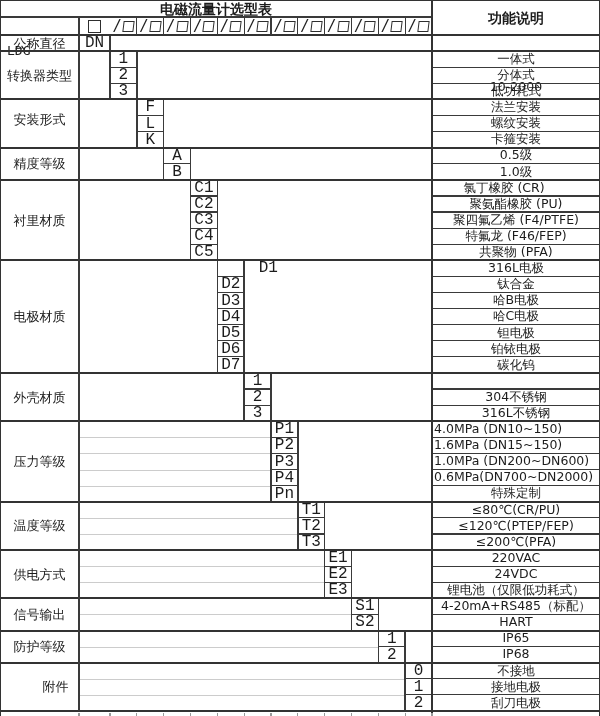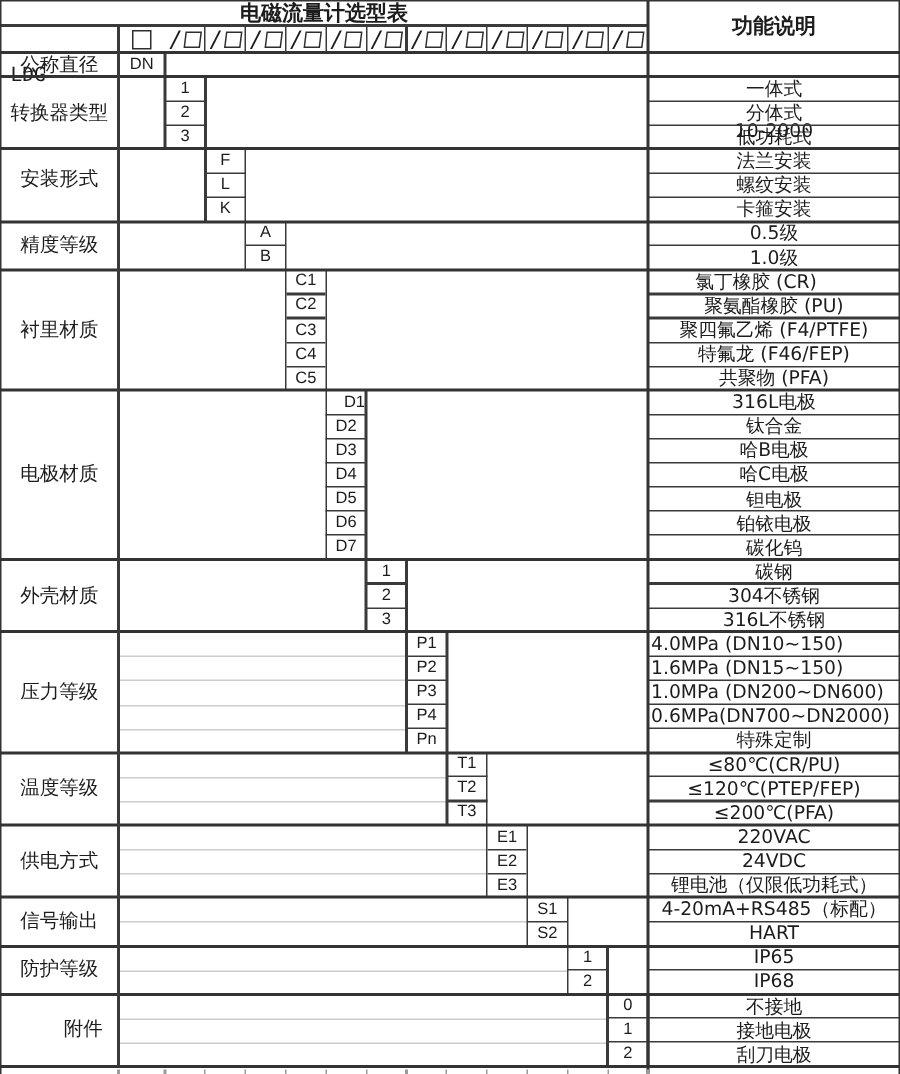--- a/index.html
+++ b/index.html
@@ -9,21 +9,21 @@
   }
   .cell{
     position:absolute; display:flex; align-items:center; justify-content:center;
     font-size:13px; line-height:1; white-space:nowrap; overflow:hidden;
   }
   .title-cell{left:0;top:0;width:432px;height:17px;font-weight:bold;font-size:14px;}
   .func-cell{left:432px;top:0;width:168px;height:35px;font-weight:bold;font-size:14px;}
   .model-cell{left:0;top:17px;width:79px;height:18px;justify-content:flex-start;padding-left:7px;
     font-family:"DejaVu Sans Mono", monospace;margin-top:24px;}
   .label{font-size:13px;}
-  .code{font-family:Liberation Sans, sans-serif;font-size:11px;}
+  .code{font-family:Liberation Mono, monospace;font-size:16px;}
   .desc{font-size:12.5px;}
   .desc.left{justify-content:flex-start;padding-left:2px;}
   .slot{font-family:"DejaVu Sans Mono", monospace;}
   .slash{font-size:15px;font-style:italic;margin-right:1px;}
   .sq{display:inline-block;width:9px;height:9px;border:1.5px solid #2e2e2e;transform:skewX(-7deg);background:#fff;}
   .sq.big{width:11px;height:11px;transform:none;}
   .ln{position:absolute;}
   .dark{background:#3a3a3a;}
   .heavy{background:#333333;}
   .faint{background:#cccccc;}
@@ -146,21 +146,21 @@
     <div class="ln dark" style="left: 432px; top: 227.543px; width: 168px; height: 1.2px;"></div>
     <div class="ln dark" style="left: 190.5px; top: 227.543px; width: 26.8333px; height: 1.2px;"></div>
     <div class="cell code" style="left: 190.5px; top: 244.238px; width: 26.8333px; height: 16.0952px;">C5</div>
     <div class="cell desc" style="left: 432px; top: 244.238px; width: 168px; height: 16.0952px;">共聚物 (PFA)</div>
     <div class="ln dark" style="left: 432px; top: 243.638px; width: 168px; height: 1.2px;"></div>
     <div class="ln dark" style="left: 190.5px; top: 243.638px; width: 26.8333px; height: 1.2px;"></div>
     <div class="ln dark" style="left: 189.8px; top: 179.857px; width: 1.4px; height: 80.4762px;"></div>
     <div class="ln dark" style="left: 216.633px; top: 179.857px; width: 1.4px; height: 80.4762px;"></div>
     <div class="ln heavy" style="left: 0px; top: 178.857px; width: 600px; height: 2px;"></div>
     <div class="cell label" style="left: 0px; top: 260.333px; width: 79px; height: 112.667px;">电极材质</div>
-    <div class="cell code" style="left: 217.333px; top: 260.333px; width: 38px; height: 16.0952px;">D1</div>
+    <div class="cell code" style="left: 217.333px; top: 260.333px; width: 38px; height: 16.0952px; padding-left: 32px;">D1</div>
     <div class="cell desc" style="left: 432px; top: 260.333px; width: 168px; height: 16.0952px;">316L电极</div>
     <div class="cell code" style="left: 217.333px; top: 276.429px; width: 26.8333px; height: 16.0952px;">D2</div>
     <div class="cell desc" style="left: 432px; top: 276.429px; width: 168px; height: 16.0952px;">钛合金</div>
     <div class="ln dark" style="left: 432px; top: 275.829px; width: 168px; height: 1.2px;"></div>
     <div class="ln dark" style="left: 217.333px; top: 275.829px; width: 26.8333px; height: 1.2px;"></div>
     <div class="cell code" style="left: 217.333px; top: 292.524px; width: 26.8333px; height: 16.0952px;">D3</div>
     <div class="cell desc" style="left: 432px; top: 292.524px; width: 168px; height: 16.0952px;">哈B电极</div>
     <div class="ln dark" style="left: 432px; top: 291.924px; width: 168px; height: 1.2px;"></div>
     <div class="ln dark" style="left: 217.333px; top: 291.924px; width: 26.8333px; height: 1.2px;"></div>
     <div class="cell code" style="left: 217.333px; top: 308.619px; width: 26.8333px; height: 16.0952px;">D4</div>
@@ -177,21 +177,20 @@
     <div class="ln dark" style="left: 217.333px; top: 340.21px; width: 26.8333px; height: 1.2px;"></div>
     <div class="cell code" style="left: 217.333px; top: 356.905px; width: 26.8333px; height: 16.0952px;">D7</div>
     <div class="cell desc" style="left: 432px; top: 356.905px; width: 168px; height: 16.0952px;">碳化钨</div>
     <div class="ln dark" style="left: 432px; top: 356.305px; width: 168px; height: 1.2px;"></div>
     <div class="ln dark" style="left: 217.333px; top: 356.305px; width: 26.8333px; height: 1.2px;"></div>
     <div class="ln dark" style="left: 216.633px; top: 260.333px; width: 1.4px; height: 112.667px;"></div>
     <div class="ln dark" style="left: 243.467px; top: 260.333px; width: 1.4px; height: 112.667px;"></div>
     <div class="ln heavy" style="left: 0px; top: 259.333px; width: 600px; height: 2px;"></div>
     <div class="cell label" style="left: 0px; top: 373px; width: 79px; height: 48.2857px;">外壳材质</div>
     <div class="cell code" style="left: 244.167px; top: 373px; width: 26.8333px; height: 16.0952px;">1</div>
-    <div class="cell desc" style="left: 432px; top: 373px; width: 168px; height: 16.0952px;">碳钢</div>
     <div class="cell code" style="left: 244.167px; top: 389.095px; width: 26.8333px; height: 16.0952px;">2</div>
     <div class="cell desc" style="left: 432px; top: 389.095px; width: 168px; height: 16.0952px;">304不锈钢</div>
     <div class="ln dark" style="left: 432px; top: 388.495px; width: 168px; height: 1.2px;"></div>
     <div class="ln dark" style="left: 244.167px; top: 388.495px; width: 26.8333px; height: 1.2px;"></div>
     <div class="cell code" style="left: 244.167px; top: 405.19px; width: 26.8333px; height: 16.0952px;">3</div>
     <div class="cell desc" style="left: 432px; top: 405.19px; width: 168px; height: 16.0952px;">316L不锈钢</div>
     <div class="ln dark" style="left: 432px; top: 404.59px; width: 168px; height: 1.2px;"></div>
     <div class="ln dark" style="left: 244.167px; top: 404.59px; width: 26.8333px; height: 1.2px;"></div>
     <div class="ln dark" style="left: 243.467px; top: 373px; width: 1.4px; height: 48.2857px;"></div>
     <div class="ln dark" style="left: 270.3px; top: 373px; width: 1.4px; height: 48.2857px;"></div>

